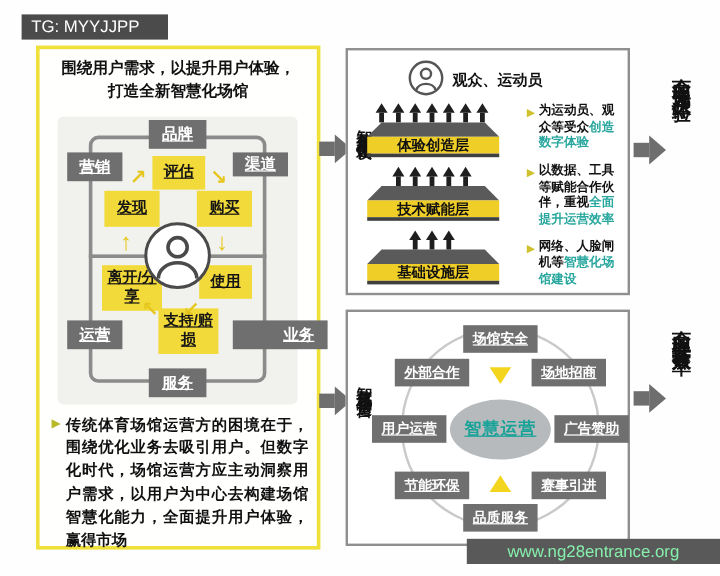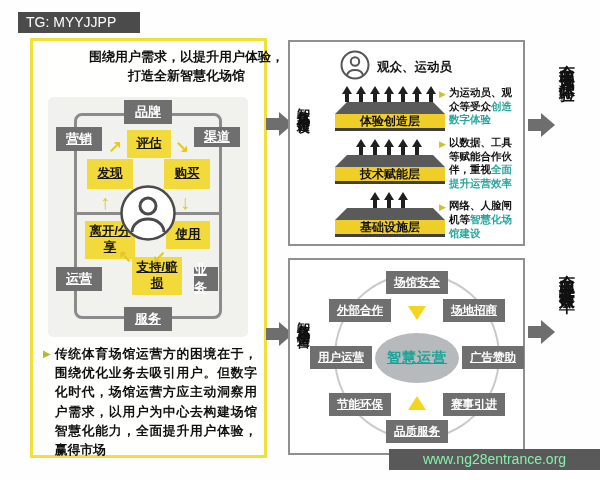--- a/index.html
+++ b/index.html
@@ -9,21 +9,21 @@
   .flex-c{display:flex;align-items:center;justify-content:center;text-decoration:underline;}
 
   
   .tg-badge{left:18px;top:12px;width:122px;height:21px;background:#4b4b4b;color:#fff;
     font-size:14px;line-height:21px;padding-left:8px;box-sizing:border-box;}
 
   
   .left-panel{left:30px;top:38px;width:237px;height:420px;border:3px solid #efe03a;
     background:#fffffe;box-sizing:border-box;}
   .lp-title{left:0;top:7px;width:231px;text-align:center;font-size:13px;font-weight:bold;
-    color:#111;line-height:1.45;white-space:pre-line;padding-left:38px;}
+    color:#111;line-height:1.45;white-space:pre-line;}
 
   .journey-card{left:15px;top:56px;width:200px;height:240px;background:#f1f1ee;border-radius:5px;}
   .loop-rect{left:26px;top:16px;width:148px;height:206px;border:3px solid #8b8b8b;
     border-radius:8px;box-sizing:border-box;}
   .mid-line{left:26px;top:115px;width:148px;height:3px;background:#8b8b8b;}
   .jg{background:#6f6f6f;color:#fff;font-size:13px;font-weight:bold;z-index:2;}
   .jy{background:#f2da3a;color:#151515;font-size:12.5px;font-weight:bold;z-index:2;
     text-align:center;line-height:1.25;}
   .ja{z-index:3;color:#e6c71f;font-weight:bold;font-size:17px;line-height:1;}
   .person-wrap{left:71px;top:87px;width:58px;height:58px;z-index:2;}
@@ -87,21 +87,21 @@
 打造全新智慧化场馆</div>
 
     <div class="abs journey-card">
       <div class="abs loop-rect"></div>
       <div class="abs mid-line"></div>
 
       <div class="abs jg flex-c" style="left:76px;top:3px;width:48px;height:24px;">品牌</div>
       <div class="abs jg flex-c" style="left:8px;top:30px;width:46px;height:24px;">营销</div>
       <div class="abs jg flex-c" style="left:146px;top:30px;width:46px;height:20px;">渠道</div>
       <div class="abs jg flex-c" style="left:8px;top:170px;width:46px;height:24px;">运营</div>
-      <div class="abs jg flex-c" style="left:146px;top:170px;width:24px;height:24px;">业务</div>
+      <div class="abs jg flex-c" style="left:146px;top:170px;width:48px;height:24px;padding-left:31px;">业务</div>
       <div class="abs jg flex-c" style="left:76px;top:210px;width:48px;height:24px;">服务</div>
 
       <div class="abs jy flex-c" style="left:79px;top:33px;width:44px;height:28px;">评估</div>
       <div class="abs jy flex-c" style="left:39px;top:62px;width:46px;height:30px;">发现</div>
       <div class="abs jy flex-c" style="left:116px;top:62px;width:46px;height:30px;">购买</div>
       <div class="abs jy flex-c" style="left:37px;top:124px;width:50px;height:38px;">离开/分享</div>
       <div class="abs jy flex-c" style="left:118px;top:124px;width:44px;height:28px;">使用</div>
       <div class="abs jy flex-c" style="left:84px;top:160px;width:50px;height:38px;">支持/赔损</div>
 
       <div class="abs person-wrap">
@@ -142,21 +142,21 @@
       <span>
         <svg width="30" height="30" viewBox="0 0 30 30">
           <circle cx="15" cy="15" r="13.5" fill="#fff" stroke="#555" stroke-width="2"></circle>
           <circle cx="15" cy="11.5" r="4.2" fill="none" stroke="#555" stroke-width="2"></circle>
           <path d="M7 25 a8.2 6.5 0 0 1 16 0" fill="none" stroke="#555" stroke-width="2"></path>
         </svg>
       </span>
       <span class="audience-label">观众、运动员</span>
     </div>
 
-    <div class="abs" style="left:38px;top:42px;">
+    <div class="abs" style="left:9px;top:42px;">
       <svg width="124" height="156" viewBox="0 0 124 156">
 
         <g>
           <g fill="#1f1f1f">
             <polygon points="14,10 24,10 19,2"></polygon>
               <rect x="17" y="10" width="4" height="8"></rect>
             <polygon points="28,10 38,10 33,2"></polygon>
               <rect x="31" y="10" width="4" height="8"></rect>
             <polygon points="42,10 52,10 47,2"></polygon>
               <rect x="45" y="10" width="4" height="8"></rect>

